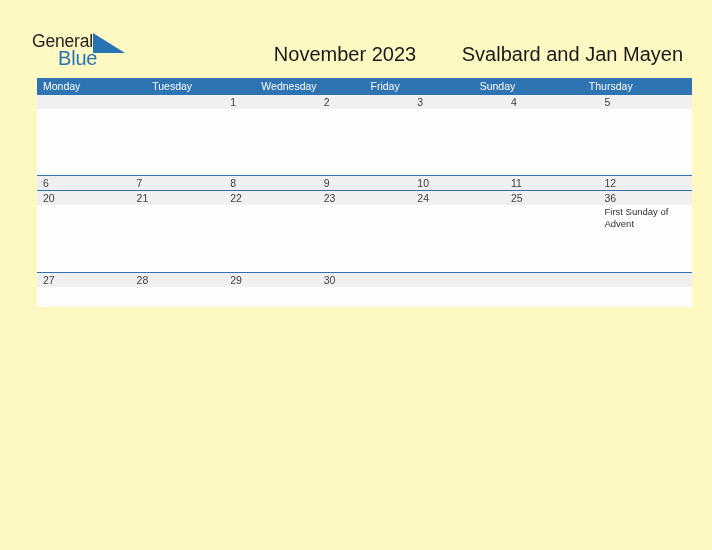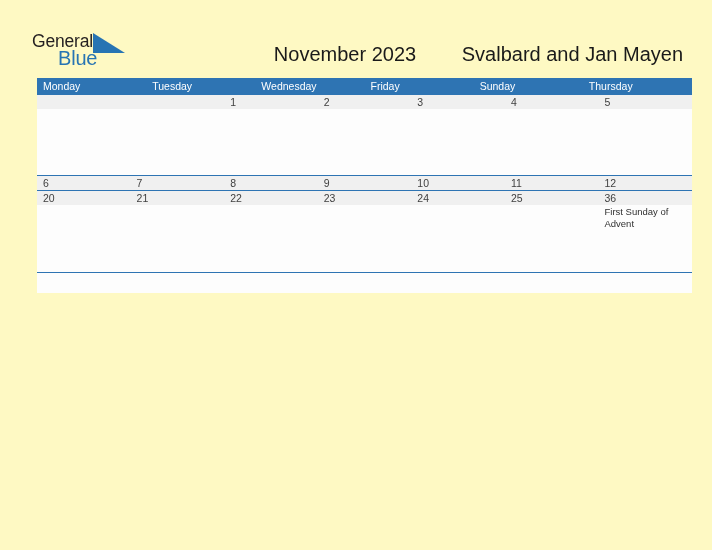--- a/index.html
+++ b/index.html
@@ -259,20 +259,29 @@
         <div class="body-cell"></div>
         <div class="body-cell"></div>
         <div class="body-cell">
           <span class="event">First Sunday of Advent</span>
         </div>
       </div>
     </div>
 
     <div class="week wk4">
       <div class="week-topline"></div>
+      <div class="week-dates">
+        <div class="date-cell">27</div>
+        <div class="date-cell">28</div>
+        <div class="date-cell">29</div>
+        <div class="date-cell">30</div>
+        <div class="date-cell"></div>
+        <div class="date-cell"></div>
+        <div class="date-cell"></div>
+      </div>
       <div class="week-body">
         <div class="body-cell"></div>
         <div class="body-cell"></div>
         <div class="body-cell"></div>
         <div class="body-cell"></div>
         <div class="body-cell"></div>
         <div class="body-cell"></div>
         <div class="body-cell"></div>
       </div>
     </div>

